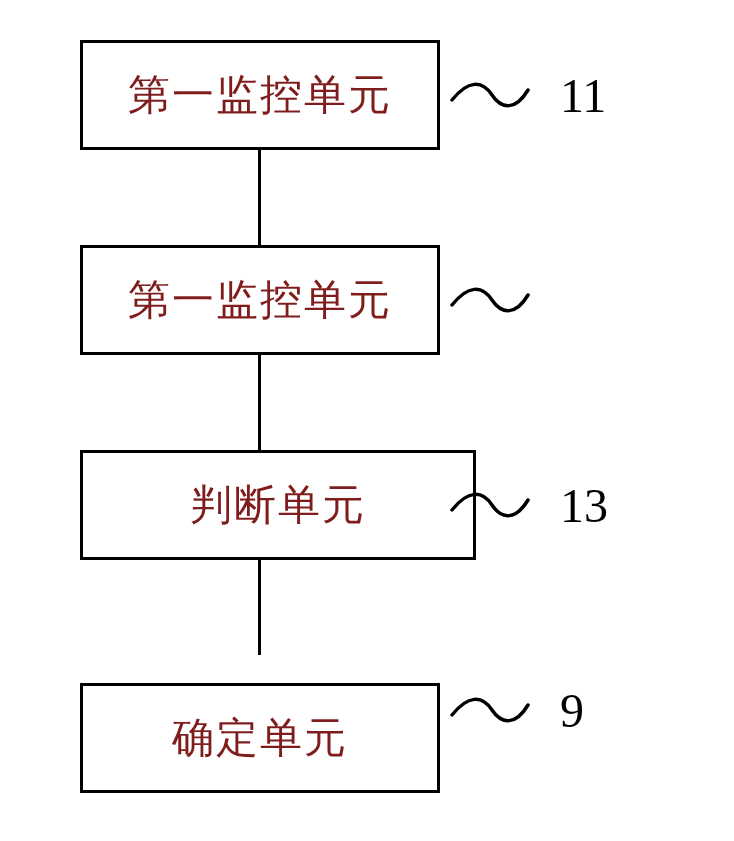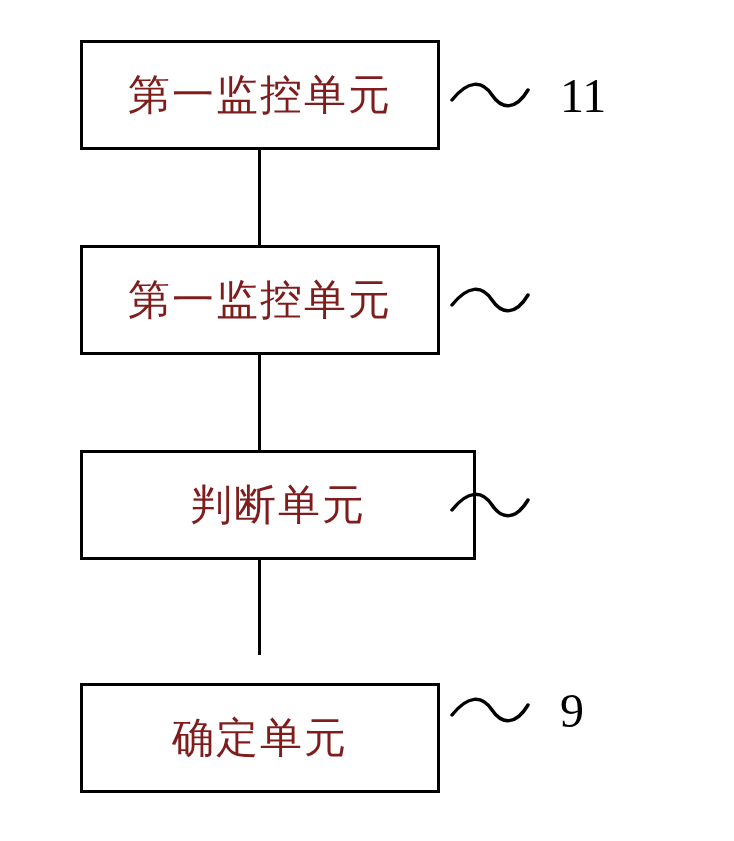--- a/index.html
+++ b/index.html
@@ -72,20 +72,21 @@
   <div class="connector" style="left:258px; top:355px; width:3px; height:95px;"></div>
 
   <div class="node" style="left:80px; top:450px; width:396px; height:110px;">
     <span>判断单元</span>
   </div>
   <div class="tilde" style="left:450px; top:488px;">
     <svg width="80" height="34" viewBox="0 0 80 34">
       <path d="M2 22 C 18 2, 32 2, 42 17 C 52 32, 66 32, 78 12" stroke="#000" stroke-width="3.5" fill="none" stroke-linecap="round"></path>
     </svg>
   </div>
+  <div class="ref-label" style="left:560px; top:478px;">13</div>
 
   <div class="connector" style="left:258px; top:560px; width:3px; height:95px;"></div>
 
   <div class="node" style="left:80px; top:655px; width:360px; height:110px;margin-top:28px;">
     <span>确定单元</span>
   </div>
   <div class="tilde" style="left:450px; top:693px;">
     <svg width="80" height="34" viewBox="0 0 80 34">
       <path d="M2 22 C 18 2, 32 2, 42 17 C 52 32, 66 32, 78 12" stroke="#000" stroke-width="3.5" fill="none" stroke-linecap="round"></path>
     </svg>

